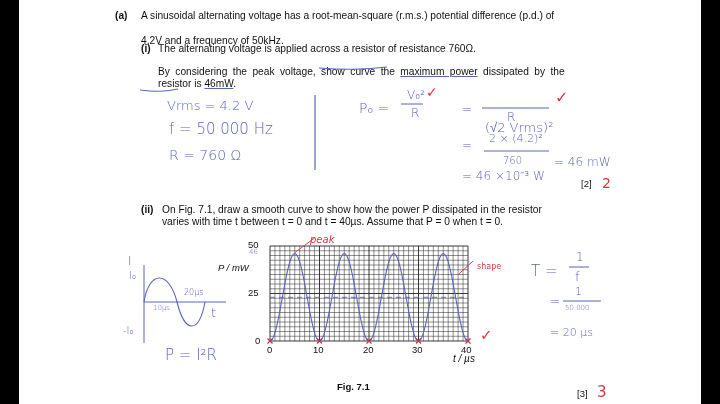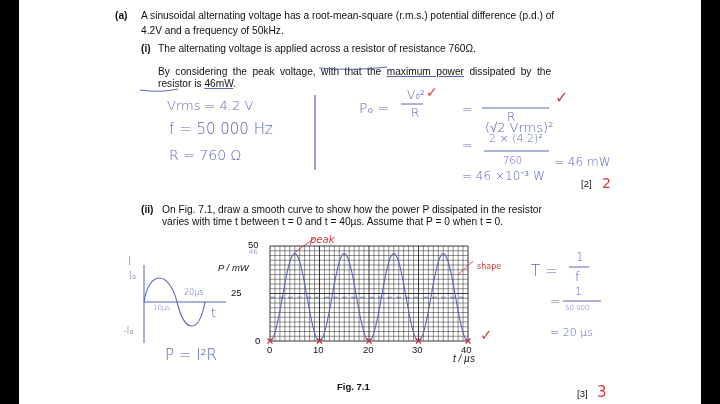--- a/index.html
+++ b/index.html
@@ -13,26 +13,26 @@
   .u { text-decoration: underline; text-decoration-color:#5a64b8; }
   svg { position:absolute; overflow:visible; }
 </style>
 </head>
 <body>
 
 <div class="page">
 
   <div class="t b" style="left:96px;top:10px;">(a)</div>
   <div class="t" style="left:122px;top:10px;">A sinusoidal alternating voltage has a root-mean-square (r.m.s.) potential difference (p.d.) of</div>
-  <div class="t" style="left:122px;top:25px;text-align:center;">4.2V and a frequency of 50kHz.</div>
+  <div class="t" style="left:122px;top:35px;text-align:center;">4.2V and a frequency of 50kHz.</div>
 
   <div class="t b" style="left:122px;top:43px;">(i)</div>
   <div class="t" style="left:139px;top:43px;">The alternating voltage is applied across a resistor of resistance 760Ω.</div>
   <div class="t" style="left:139px;top:66px;word-spacing:2.6px;">
-    <span>By considering the peak voltage, with that the </span><span class="u">maximum power</span><span> dissipated by the</span>
+    <span>By considering the peak voltage, show curve the </span><span class="u">maximum power</span><span> dissipated by the</span>
   </div>
   <div class="t" style="left:139px;top:78px;">
     <span>resistor is </span><span class="u">46mW</span><span>.</span>
   </div>
 
   <div class="hw" style="left:148px;top:98px;font-size:13px;">Vrms  =  4.2 V</div>
   <div class="hw" style="left:150px;top:120px;font-size:15px;">f  =  50 000 Hz</div>
   <div class="hw" style="left:150px;top:147px;font-size:14px;">R  =  760 Ω</div>
   <svg style="left:0;top:0;" width="682" height="404">
     <line x1="296" y1="95" x2="296" y2="170" stroke="#5a64b8" stroke-width="1.2"></line>
@@ -145,21 +145,21 @@
       <path d="M0.00 95.00L0.49 94.91L0.99 94.66L1.48 94.23L1.98 93.63L2.48 92.86L2.97 91.93L3.46 90.84L3.96 89.59L4.46 88.20L4.95 86.65L5.45 84.97L5.94 83.16L6.44 81.21L6.93 79.16L7.42 76.99L7.92 74.72L8.41 72.35L8.91 69.91L9.40 67.39L9.90 64.80L10.40 62.17L10.89 59.49L11.38 56.78L11.88 54.04L12.38 51.30L12.87 48.56L13.37 45.82L13.86 43.11L14.35 40.43L14.85 37.80L15.35 35.21L15.84 32.69L16.33 30.25L16.83 27.88L17.32 25.61L17.82 23.44L18.32 21.39L18.81 19.44L19.30 17.63L19.80 15.95L20.29 14.40L20.79 13.01L21.29 11.76L21.78 10.67L22.28 9.74L22.77 8.97L23.27 8.37L23.76 7.94L24.26 7.69L24.75 7.60L25.25 7.69L25.74 7.94L26.24 8.37L26.73 8.97L27.23 9.74L27.72 10.67L28.22 11.76L28.71 13.01L29.21 14.40L29.70 15.95L30.20 17.63L30.69 19.44L31.18 21.39L31.68 23.44L32.18 25.61L32.67 27.88L33.16 30.25L33.66 32.69L34.16 35.21L34.65 37.80L35.14 40.43L35.64 43.11L36.13 45.82L36.63 48.56L37.13 51.30L37.62 54.04L38.12 56.78L38.61 59.49L39.11 62.17L39.60 64.80L40.09 67.39L40.59 69.91L41.09 72.35L41.58 74.72L42.07 76.99L42.57 79.16L43.06 81.21L43.56 83.16L44.05 84.97L44.55 86.65L45.04 88.20L45.54 89.59L46.04 90.84L46.53 91.93L47.02 92.86L47.52 93.63L48.02 94.23L48.51 94.66L49.01 94.91L49.50 95.00L49.99 94.91L50.49 94.66L50.98 94.23L51.48 93.63L51.98 92.86L52.47 91.93L52.96 90.84L53.46 89.59L53.96 88.20L54.45 86.65L54.94 84.97L55.44 83.16L55.94 81.21L56.43 79.16L56.92 76.99L57.42 74.72L57.91 72.35L58.41 69.91L58.90 67.39L59.40 64.80L59.89 62.17L60.39 59.49L60.88 56.78L61.38 54.04L61.88 51.30L62.37 48.56L62.87 45.82L63.36 43.11L63.86 40.43L64.35 37.80L64.84 35.21L65.34 32.69L65.84 30.25L66.33 27.88L66.83 25.61L67.32 23.44L67.81 21.39L68.31 19.44L68.81 17.63L69.30 15.95L69.80 14.40L70.29 13.01L70.79 11.76L71.28 10.67L71.77 9.74L72.27 8.97L72.77 8.37L73.26 7.94L73.75 7.69L74.25 7.60L74.75 7.69L75.24 7.94L75.73 8.37L76.23 8.97L76.73 9.74L77.22 10.67L77.71 11.76L78.21 13.01L78.70 14.40L79.20 15.95L79.70 17.63L80.19 19.44L80.69 21.39L81.18 23.44L81.67 25.61L82.17 27.88L82.66 30.25L83.16 32.69L83.66 35.21L84.15 37.80L84.65 40.43L85.14 43.11L85.64 45.82L86.13 48.56L86.63 51.30L87.12 54.04L87.61 56.78L88.11 59.49L88.60 62.17L89.10 64.80L89.59 67.39L90.09 69.91L90.59 72.35L91.08 74.72L91.58 76.99L92.07 79.16L92.56 81.21L93.06 83.16L93.55 84.97L94.05 86.65L94.55 88.20L95.04 89.59L95.54 90.84L96.03 91.93L96.52 92.86L97.02 93.63L97.52 94.23L98.01 94.66L98.50 94.91L99.00 95.00L99.50 94.91L99.99 94.66L100.49 94.23L100.98 93.63L101.47 92.86L101.97 91.93L102.46 90.84L102.96 89.59L103.45 88.20L103.95 86.65L104.45 84.97L104.94 83.16L105.43 81.21L105.93 79.16L106.42 76.99L106.92 74.72L107.41 72.35L107.91 69.91L108.41 67.39L108.90 64.80L109.39 62.17L109.89 59.49L110.39 56.78L110.88 54.04L111.38 51.30L111.87 48.56L112.36 45.82L112.86 43.11L113.36 40.43L113.85 37.80L114.34 35.21L114.84 32.69L115.34 30.25L115.83 27.88L116.33 25.61L116.82 23.44L117.32 21.39L117.81 19.44L118.30 17.63L118.80 15.95L119.30 14.40L119.79 13.01L120.29 11.76L120.78 10.67L121.28 9.74L121.77 8.97L122.26 8.37L122.76 7.94L123.25 7.69L123.75 7.60L124.25 7.69L124.74 7.94L125.24 8.37L125.73 8.97L126.22 9.74L126.72 10.67L127.21 11.76L127.71 13.01L128.20 14.40L128.70 15.95L129.20 17.63L129.69 19.44L130.19 21.39L130.68 23.44L131.17 25.61L131.67 27.88L132.16 30.25L132.66 32.69L133.16 35.21L133.65 37.80L134.15 40.43L134.64 43.11L135.13 45.82L135.63 48.56L136.13 51.30L136.62 54.04L137.12 56.78L137.61 59.49L138.10 62.17L138.60 64.80L139.09 67.39L139.59 69.91L140.09 72.35L140.58 74.72L141.08 76.99L141.57 79.16L142.06 81.21L142.56 83.16L143.05 84.97L143.55 86.65L144.05 88.20L144.54 89.59L145.03 90.84L145.53 91.93L146.03 92.86L146.52 93.63L147.01 94.23L147.51 94.66L148.00 94.91L148.50 95.00L149.00 94.91L149.49 94.66L149.99 94.23L150.48 93.63L150.97 92.86L151.47 91.93L151.97 90.84L152.46 89.59L152.95 88.20L153.45 86.65L153.95 84.97L154.44 83.16L154.94 81.21L155.43 79.16L155.92 76.99L156.42 74.72L156.91 72.35L157.41 69.91L157.91 67.39L158.40 64.80L158.90 62.17L159.39 59.49L159.88 56.78L160.38 54.04L160.88 51.30L161.37 48.56L161.87 45.82L162.36 43.11L162.85 40.43L163.35 37.80L163.84 35.21L164.34 32.69L164.83 30.25L165.33 27.88L165.83 25.61L166.32 23.44L166.81 21.39L167.31 19.44L167.80 17.63L168.30 15.95L168.80 14.40L169.29 13.01L169.78 11.76L170.28 10.67L170.78 9.74L171.27 8.97L171.77 8.37L172.26 7.94L172.75 7.69L173.25 7.60L173.75 7.69L174.24 7.94L174.73 8.37L175.23 8.97L175.72 9.74L176.22 10.67L176.72 11.76L177.21 13.01L177.70 14.40L178.20 15.95L178.70 17.63L179.19 19.44L179.69 21.39L180.18 23.44L180.67 25.61L181.17 27.88L181.67 30.25L182.16 32.69L182.66 35.21L183.15 37.80L183.65 40.43L184.14 43.11L184.63 45.82L185.13 48.56L185.63 51.30L186.12 54.04L186.62 56.78L187.11 59.49L187.60 62.17L188.10 64.80L188.59 67.39L189.09 69.91L189.58 72.35L190.08 74.72L190.58 76.99L191.07 79.16L191.56 81.21L192.06 83.16L192.55 84.97L193.05 86.65L193.55 88.20L194.04 89.59L194.53 90.84L195.03 91.93L195.53 92.86L196.02 93.63L196.52 94.23L197.01 94.66L197.50 94.91L198.00 95.00" fill="none" stroke="#5a64b8" stroke-width="1.1"></path>
       <path d="M-2.5 92.5L2.5 97.5M-2.5 97.5L2.5 92.5" stroke="#c0304a" stroke-width="1.2"></path>
       <path d="M47 92.5L52 97.5M47 97.5L52 92.5" stroke="#c0304a" stroke-width="1.2"></path>
       <path d="M96.5 92.5L101.5 97.5M96.5 97.5L101.5 92.5" stroke="#c0304a" stroke-width="1.2"></path>
       <path d="M146 92.5L151 97.5M146 97.5L151 92.5" stroke="#c0304a" stroke-width="1.2"></path>
       <path d="M195.5 92.5L200.5 97.5M195.5 97.5L200.5 92.5" stroke="#c0304a" stroke-width="1.2"></path>
       <line x1="24.75" y1="6.599999999999994" x2="44.550000000000004" y2="-8" stroke="#d9363e" stroke-width="0.9"></line>
       <line x1="188.1" y1="28.5" x2="203" y2="15.200000000000003" stroke="#d9363e" stroke-width="0.9"></line>
     </svg>
   <div class="t" style="left:229px;top:239px;font-size:9.5px;">50</div>
-  <div class="t" style="left:212px;top:287px;font-size:9.5px;">25</div>
+  <div class="t" style="left:229px;top:287px;font-size:9.5px;">25</div>
   <div class="t" style="left:236px;top:335px;font-size:9.5px;">0</div>
   <div class="hw" style="left:230px;top:248px;font-size:7px;">46</div>
   <div class="t" style="left:199px;top:262px;font-size:9.5px;font-style:italic;">P / mW</div>
   <div class="t" style="left:248px;top:344px;font-size:9.5px;">0</div>
   <div class="t" style="left:294px;top:344px;font-size:9.5px;">10</div>
   <div class="t" style="left:344px;top:344px;font-size:9.5px;">20</div>
   <div class="t" style="left:393px;top:344px;font-size:9.5px;">30</div>
   <div class="t" style="left:442px;top:344px;font-size:9.5px;">40</div>
   <div class="t" style="left:418px;top:353px;font-size:10px;font-style:italic;padding-left:16px;">t / µs</div>
   <div class="red" style="left:291px;top:234px;font-size:10px;font-style:italic;text-align:center;">peak</div>

